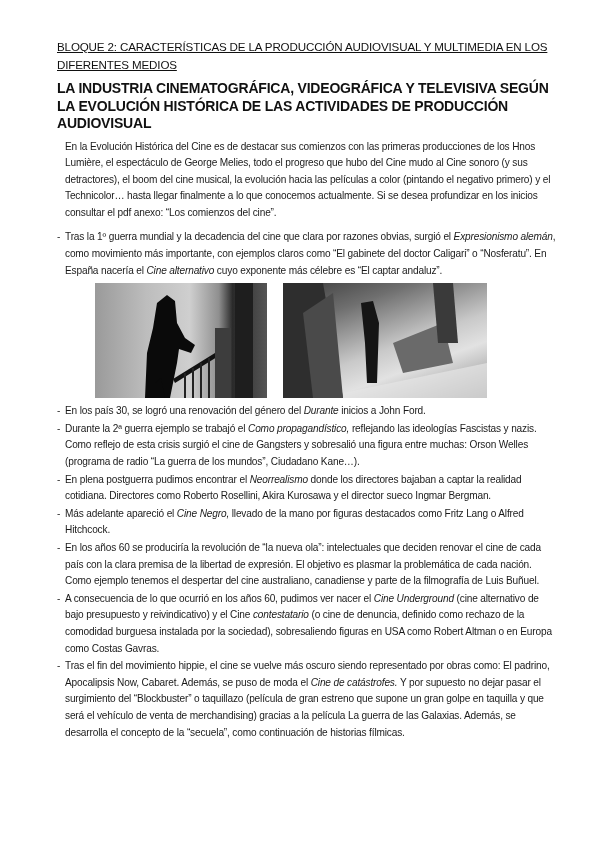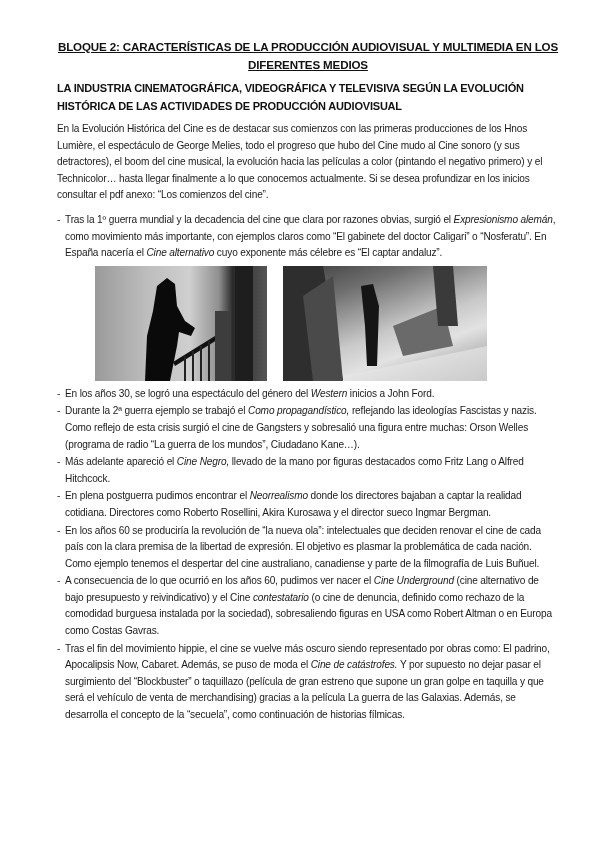--- a/index.html
+++ b/index.html
@@ -1,23 +1,23 @@
 <!DOCTYPE html>
 <html><head>
 <meta charset="utf-8">
 <style>
   html, body { margin: 0; padding: 0; background: #ffffff; }
   body { width: 600px; height: 848px; position: relative; overflow: hidden;
          font-family: "Liberation Sans", "DejaVu Sans", sans-serif; color: #1a1a1a; }
   .page { position: absolute; left: 57px; top: 38px; width: 502px; }
-  .title { font-weight: bold; font-size: 11.6px; text-align: center; line-height: 18px;
+  .title { font-weight: normal; font-size: 11.6px; text-align: left; line-height: 18px;
            text-decoration: underline; letter-spacing: -0.15px; margin: 0; color: #111; }
-  .subtitle { font-weight: bold; font-size: 11px; line-height: 17.5px; margin: 6px 0 6px 0;
+  .subtitle { font-weight: bold; font-size: 14px; line-height: 17.5px; margin: 6px 0 6px 0;
               letter-spacing: -0.2px; color: #111; }
-  p.body { font-size: 10.1px; line-height: 16.6px; margin: 0 0 8px 0; letter-spacing: -0.15px; }
+  p.body { font-size: 10.1px; line-height: 16.6px; margin: 0 0 8px 8px; letter-spacing: -0.15px; }
   ul.bullets { list-style: none; margin: 0; padding: 0; }
   ul.bullets li { position: relative; padding-left: 8px; font-size: 10.1px; line-height: 16.6px;
                   letter-spacing: -0.15px; margin-bottom: 1px; }
   ul.bullets li::before { content: "-"; position: absolute; left: 0; top: 0; color: #333; }
   em { }
   .images { position: relative; height: 118px; margin: 4px 0 2px 0; }
   .img { position: absolute; top: 0; overflow: hidden; }
   .img1 { left: 38px; width: 172px; height: 115px;
           background: linear-gradient(90deg, #9a9a9a 0%, #bdbdbd 30%, #cfcfcf 55%, #8f8f8f 72%, #2a2a2a 80%, #555 100%); }
   .img2 { left: 226px; width: 204px; height: 115px;
@@ -57,21 +57,21 @@
         <path d="M20 30 L50 10 L60 115 L30 115 Z" fill="#4a4a4a"></path>
         <path d="M78 20 L90 18 L96 40 L94 100 L84 100 L82 60 Z" fill="#151515"></path>
         <path d="M110 60 L160 40 L170 80 L120 90 Z" fill="#6a6a6a"></path>
         <path d="M150 0 L170 0 L175 60 L155 60 Z" fill="#3a3a3a"></path>
         <path d="M60 110 L204 80 L204 115 L60 115 Z" fill="#e6e6e6" opacity="0.7"></path>
       </svg>
     </div>
   </div>
 
   <ul class="bullets">
-    <li><span>En los años 30, se logró una espectáculo del género del </span><em>Western</em><span> inicios a John Ford.</span></li>
+    <li><span>En los país 30, se logró una renovación del género del </span><em>Durante</em><span> inicios a John Ford.</span></li>
     <li><span>Durante la 2ª guerra ejemplo se trabajó el </span><em>Como propagandístico,</em><span> reflejando las ideologías Fascistas y nazis. Como reflejo de esta crisis surgió el cine de Gangsters y sobresalió una figura entre muchas: Orson Welles (programa de radio “La guerra de los mundos”, Ciudadano Kane…).</span></li>
+    <li><span>En plena postguerra pudimos encontrar el </span><em>Neorrealismo</em><span> donde los directores bajaban a captar la realidad cotidiana. Directores como Roberto Rosellini, Akira Kurosawa y el director sueco Ingmar Bergman.</span></li>
     <li><span>Más adelante apareció el </span><em>Cine Negro,</em><span> llevado de la mano por figuras destacados como Fritz Lang o Alfred Hitchcock.</span></li>
-    <li><span>En plena postguerra pudimos encontrar el </span><em>Neorrealismo</em><span> donde los directores bajaban a captar la realidad cotidiana. Directores como Roberto Rosellini, Akira Kurosawa y el director sueco Ingmar Bergman.</span></li>
     <li><span>En los años 60 se produciría la revolución de “la nueva ola”: intelectuales que deciden renovar el cine de cada país con la clara premisa de la libertad de expresión. El objetivo es plasmar la problemática de cada nación. Como ejemplo tenemos el despertar del cine australiano, canadiense y parte de la filmografía de Luis Buñuel.</span></li>
     <li><span>A consecuencia de lo que ocurrió en los años 60, pudimos ver nacer el </span><em>Cine Underground</em><span> (cine alternativo de bajo presupuesto y reivindicativo) y el Cine </span><em>contestatario</em><span> (o cine de denuncia, definido como rechazo de la comodidad burguesa instalada por la sociedad), sobresaliendo figuras en USA como Robert Altman o en Europa como Costas Gavras.</span></li>
     <li><span>Tras el fin del movimiento hippie, el cine se vuelve más oscuro siendo representado por obras como: El padrino, Apocalipsis Now, Cabaret. Además, se puso de moda el </span><em>Cine de catástrofes.</em><span> Y por supuesto no dejar pasar el surgimiento del “Blockbuster” o taquillazo (película de gran estreno que supone un gran golpe en taquilla y que será el vehículo de venta de merchandising) gracias a la película La guerra de las Galaxias. Además, se desarrolla el concepto de la “secuela”, como continuación de historias fílmicas.</span></li>
   </ul>
 </div>
 
 </body></html>

